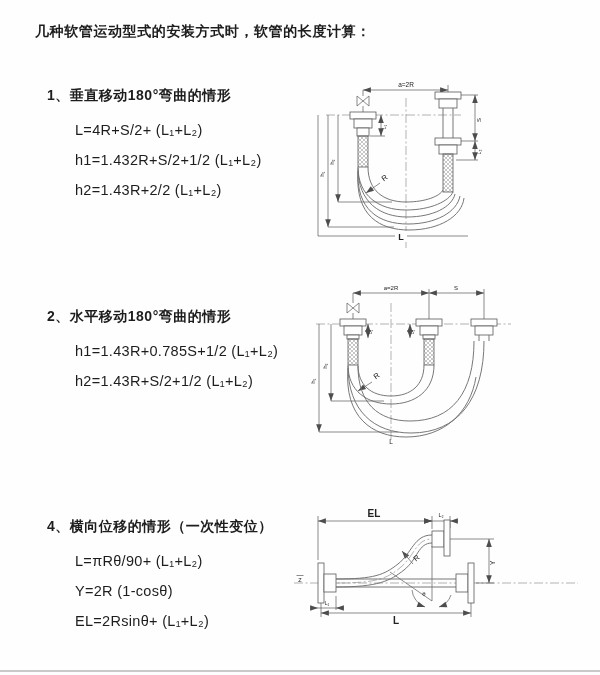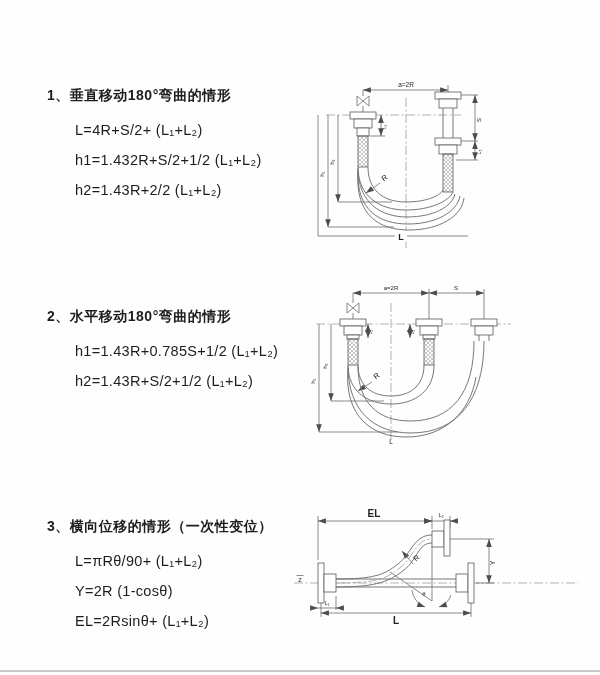--- a/index.html
+++ b/index.html
@@ -18,36 +18,37 @@
   .fl{fill:#fefefe;stroke:#5a5a5a;stroke-width:0.8;}
   .br{stroke:#5a5a5a;stroke-width:0.8;}
   .lbl{fill:#222;font-family:"Liberation Sans","DejaVu Sans",sans-serif;}
   .edge{position:absolute;left:0;right:0;bottom:3px;height:2px;background:#c9c9c9;}
 </style>
 </head>
 <body>
 
 <div class="page">
 
+  <h1 class="title">几种软管运动型式的安装方式时，软管的长度计算：</h1>
 
   <div class="sec" style="top:85px;">
     <div class="sec-head">1、垂直移动180°弯曲的情形</div>
     <div class="formula">L=4R+S/2+ (L₁+L₂)</div>
     <div class="formula">h1=1.432R+S/2+1/2 (L₁+L₂)</div>
     <div class="formula">h2=1.43R+2/2 (L₁+L₂)</div>
   </div>
 
   <div class="sec" style="top:306px;">
     <div class="sec-head">2、水平移动180°弯曲的情形</div>
     <div class="formula">h1=1.43R+0.785S+1/2 (L₁+L₂)</div>
     <div class="formula">h2=1.43R+S/2+1/2 (L₁+L₂)</div>
   </div>
 
   <div class="sec" style="top:516px;">
-    <div class="sec-head">3、横向位移的情形（一次性变位）</div>
+    <div class="sec-head">4、横向位移的情形（一次性变位）</div>
     <div class="formula">L=πRθ/90+ (L₁+L₂)</div>
     <div class="formula">Y=2R (1-cosθ)</div>
     <div class="formula">EL=2Rsinθ+ (L₁+L₂)</div>
   </div>
 
   <div class="diag" style="left:306px;top:74px;">
     <svg width="250" height="180" viewBox="0 0 250 180">
       <defs>
         <marker id="m1" viewBox="0 0 8 6" markerWidth="9" markerHeight="7" refX="7.5" refY="3" orient="auto-start-reverse" markerUnits="userSpaceOnUse">
           <path d="M0.5,0.5 L7.5,3 L0.5,5.5 Z" fill="#4d4d4d"></path>

